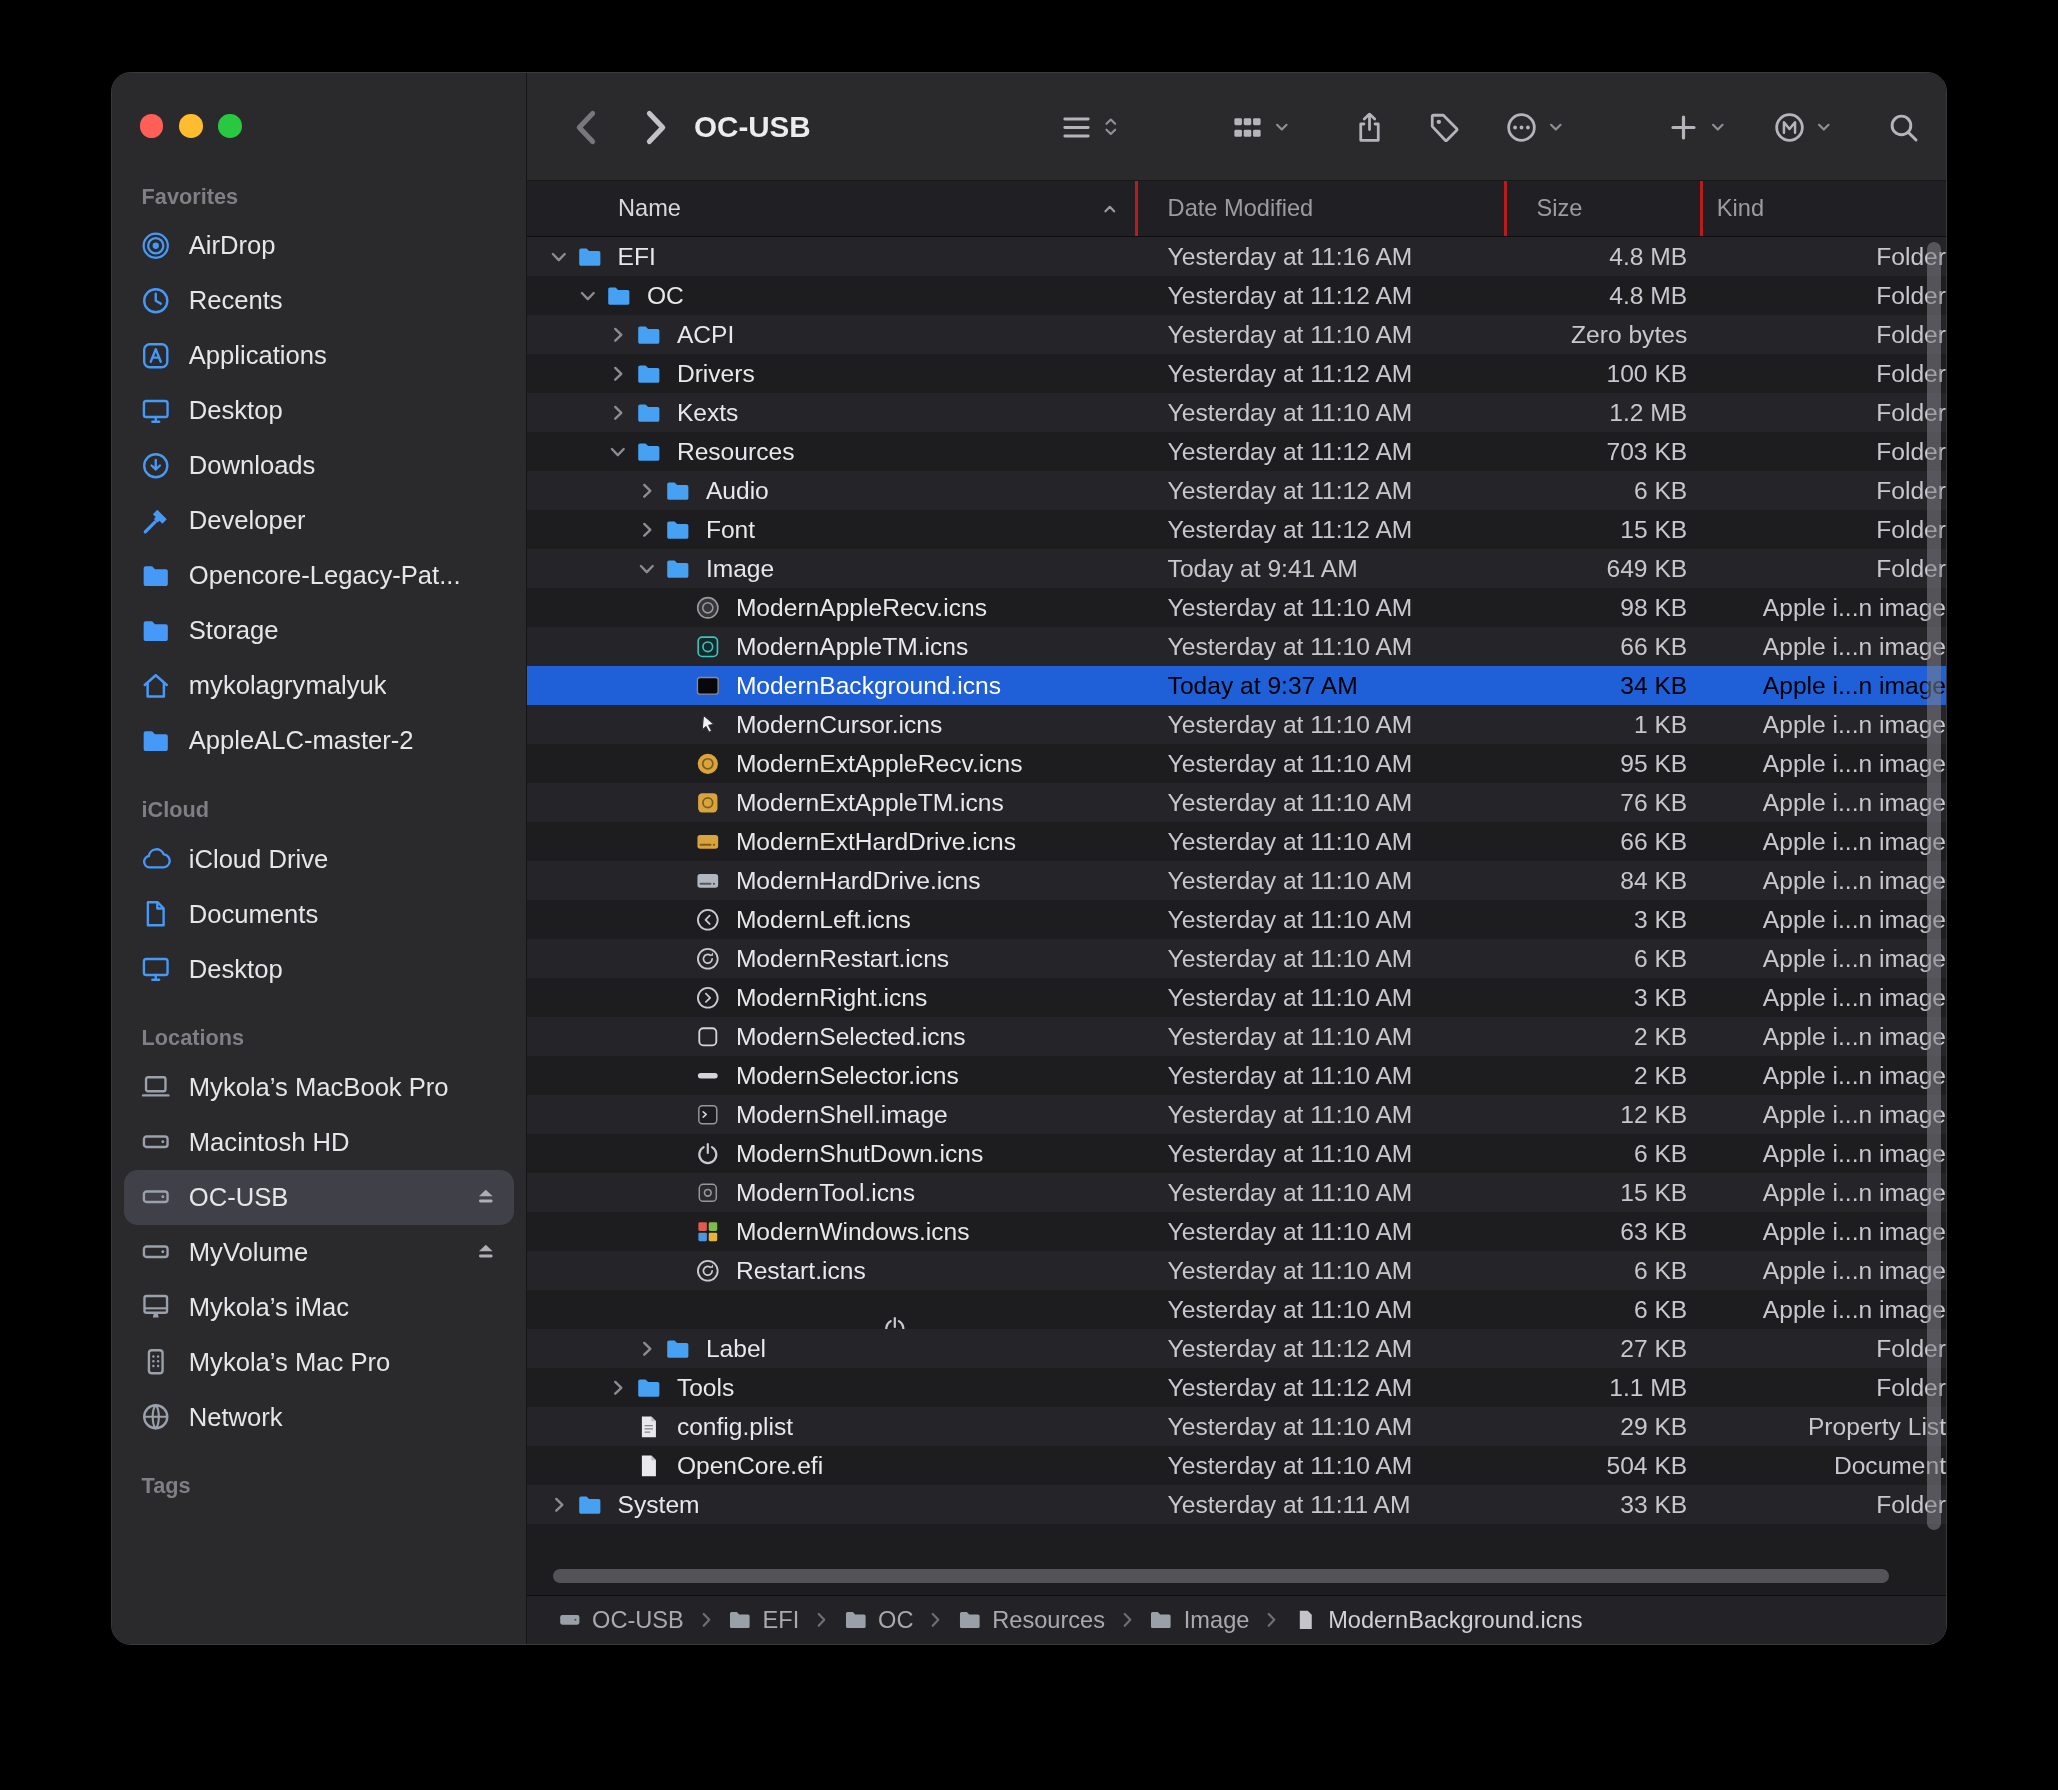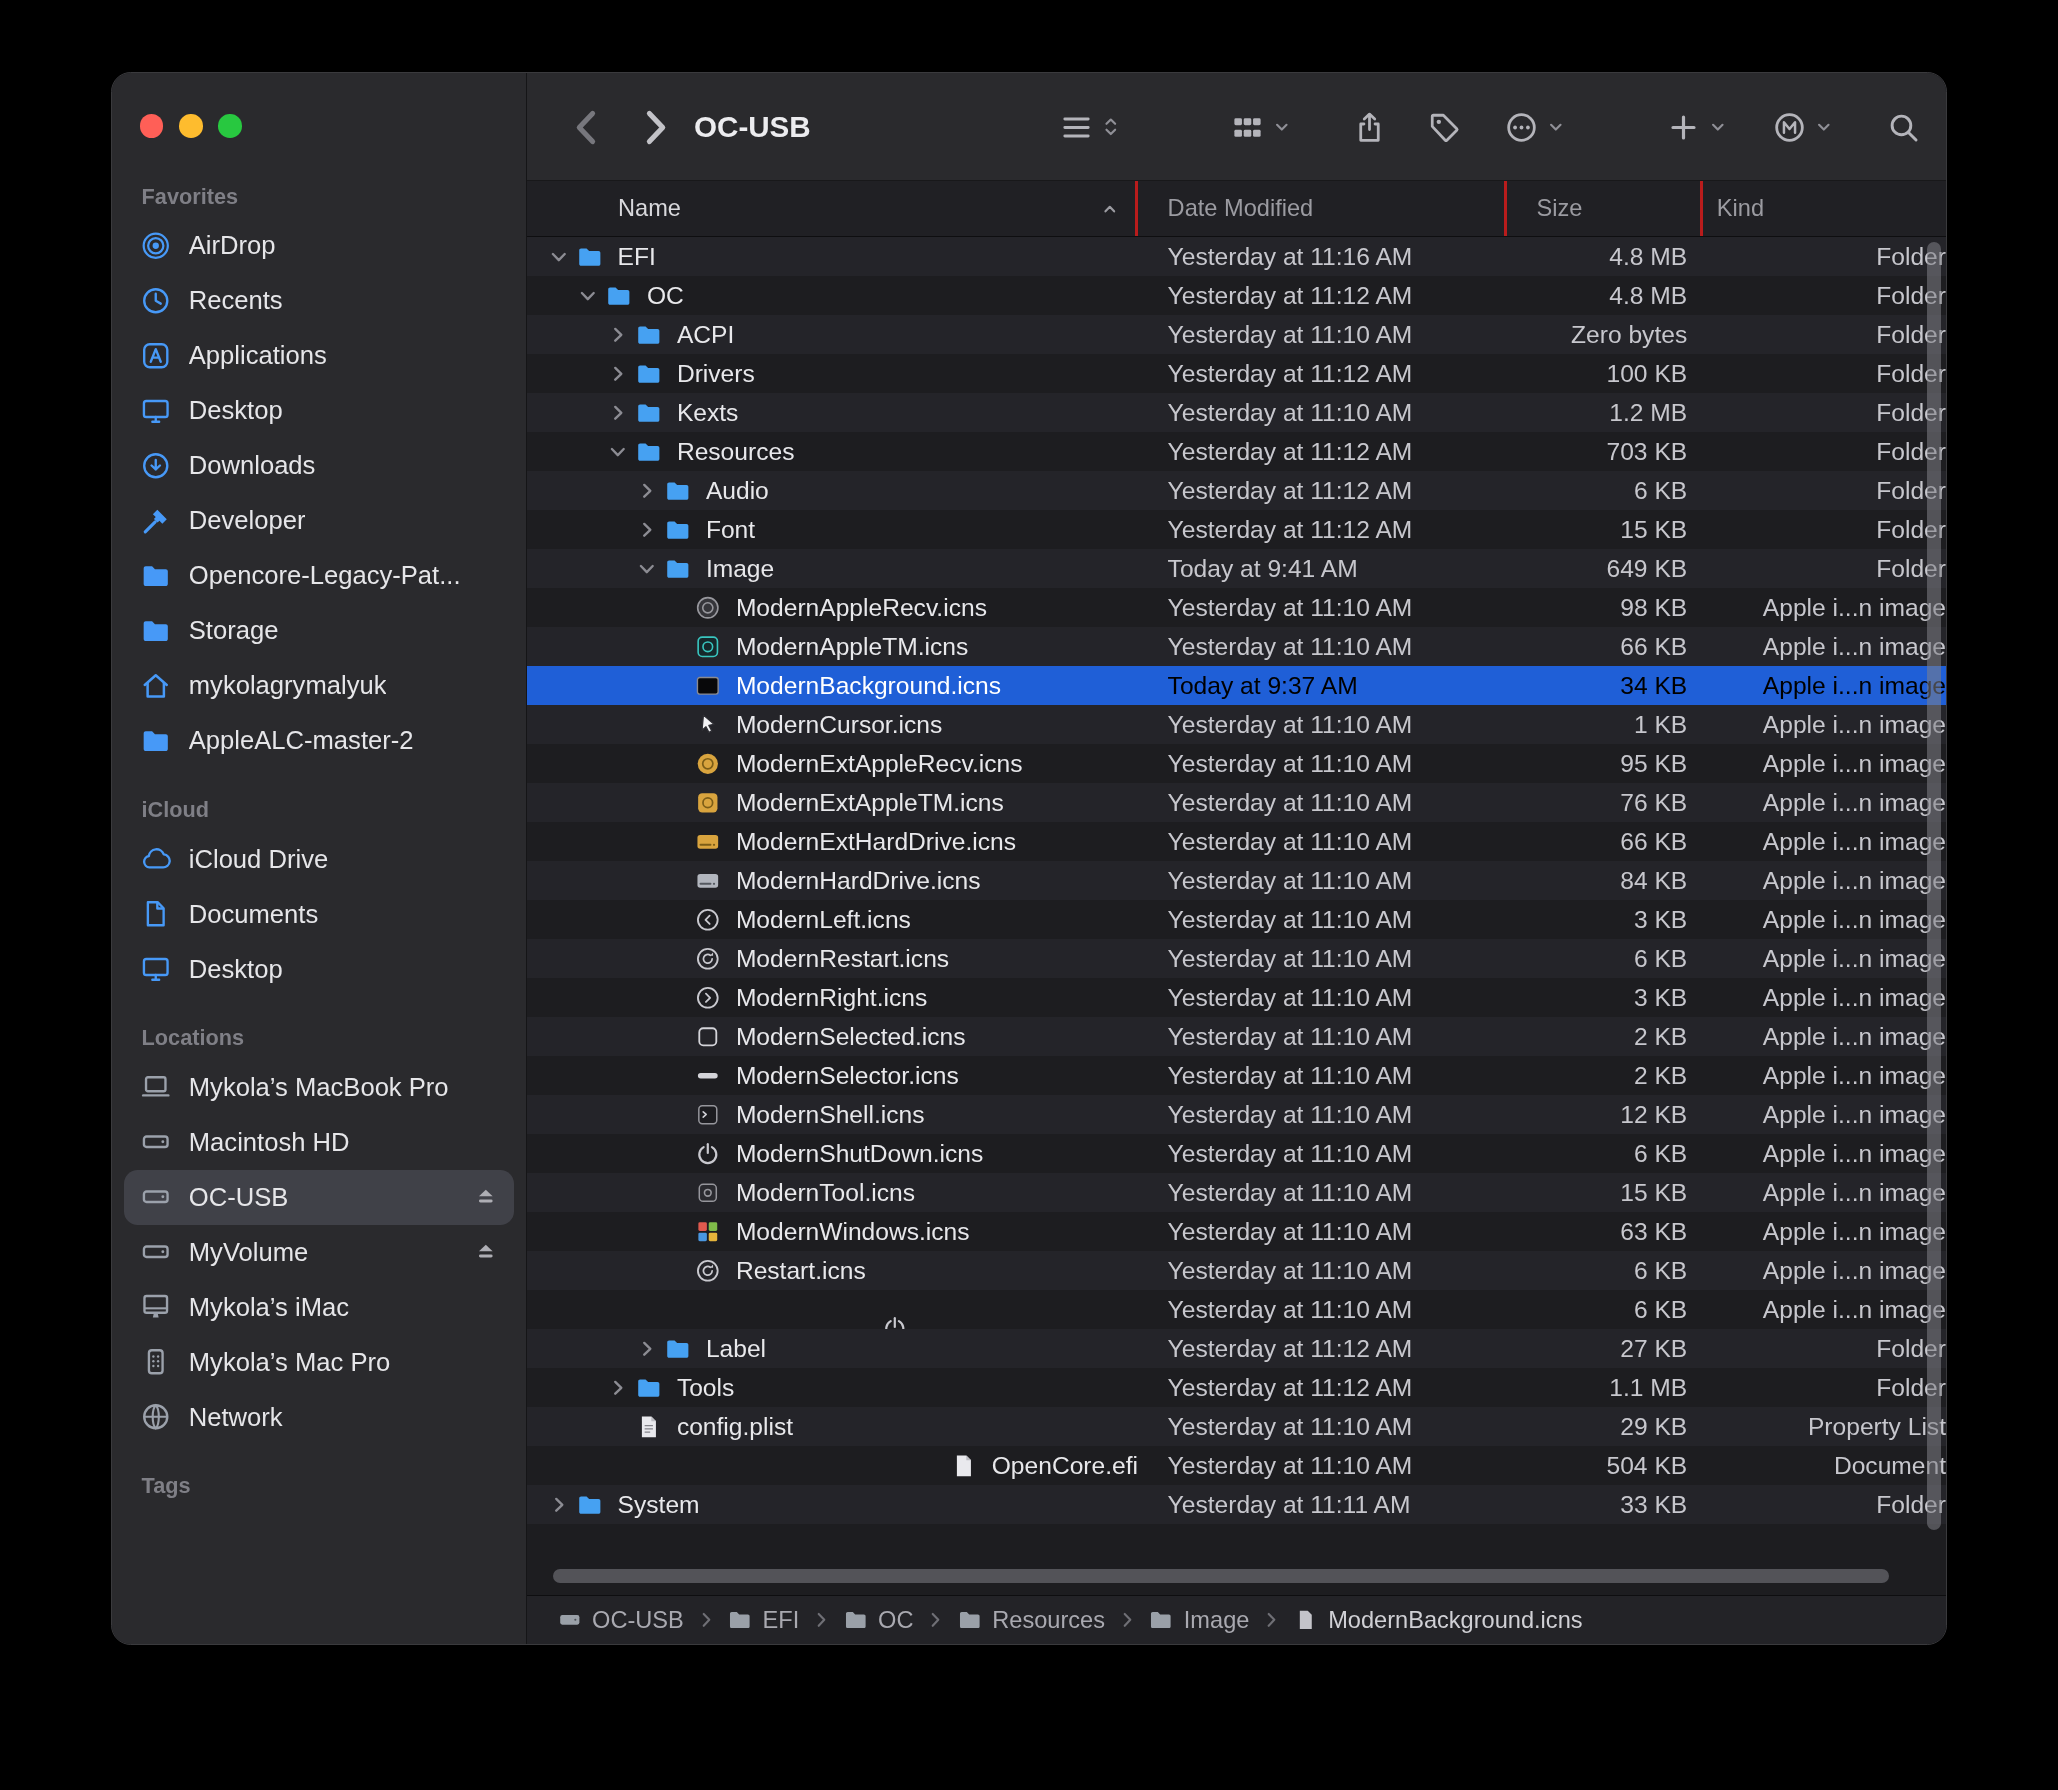--- a/index.html
+++ b/index.html
@@ -775,21 +775,21 @@
         </div>
         <div class="row alt">
           <div class="name-cell" style="padding-left: 138px;">
             <span class="disc"></span>
             <span class="file-icon" data-icon="shell">
               <svg viewBox="0 0 24 24" xmlns="http://www.w3.org/2000/svg">
                 <rect x="4.2" y="4.2" width="15.6" height="15.6" rx="3" fill="#1c1c20" stroke="#96969c" stroke-width="1.3"></rect>
                 <path d="M8 9.4l2.6 2.3L8 14" fill="none" stroke="#cfcfd5" stroke-width="1.4" stroke-linecap="round" stroke-linejoin="round"></path>
               </svg>
             </span>
-            <span class="fname">ModernShell.icns</span>
+            <span class="fname">ModernShell.image</span>
           </div>
           <div class="date-cell sec">Yesterday at 11:10 AM</div>
           <div class="size-cell sec">12 KB</div>
           <div class="kind-cell sec">Apple i...n image</div>
         </div>
         <div class="row">
           <div class="name-cell" style="padding-left: 138px;">
             <span class="disc"></span>
             <span class="file-icon" data-icon="power">
               <svg viewBox="0 0 24 24" xmlns="http://www.w3.org/2000/svg">
@@ -912,21 +912,21 @@
                 <path d="M8.4 11h7.2M8.4 13.8h7.2M8.4 16.6h4.8" fill="none" stroke="#83838a" stroke-width="1.2"></path>
               </svg>
             </span>
             <span class="fname">config.plist</span>
           </div>
           <div class="date-cell sec">Yesterday at 11:10 AM</div>
           <div class="size-cell sec">29 KB</div>
           <div class="kind-cell sec">Property List</div>
         </div>
         <div class="row">
-          <div class="name-cell" style="padding-left: 79px; justify-content: flex-end;">
+          <div class="name-cell" style="padding-left: 79px;">
             <span class="disc"></span>
             <span class="file-icon" data-icon="doc">
               <svg viewBox="0 0 24 24" xmlns="http://www.w3.org/2000/svg">
                 <path d="M6 3h8.2l4 4v14H6z" fill="#e9e9ed"></path>
                 <path d="M14.2 3v4.2h4" fill="#bcbcc2"></path>
               </svg>
             </span>
             <span class="fname">OpenCore.efi</span>
           </div>
           <div class="date-cell sec">Yesterday at 11:10 AM</div>

